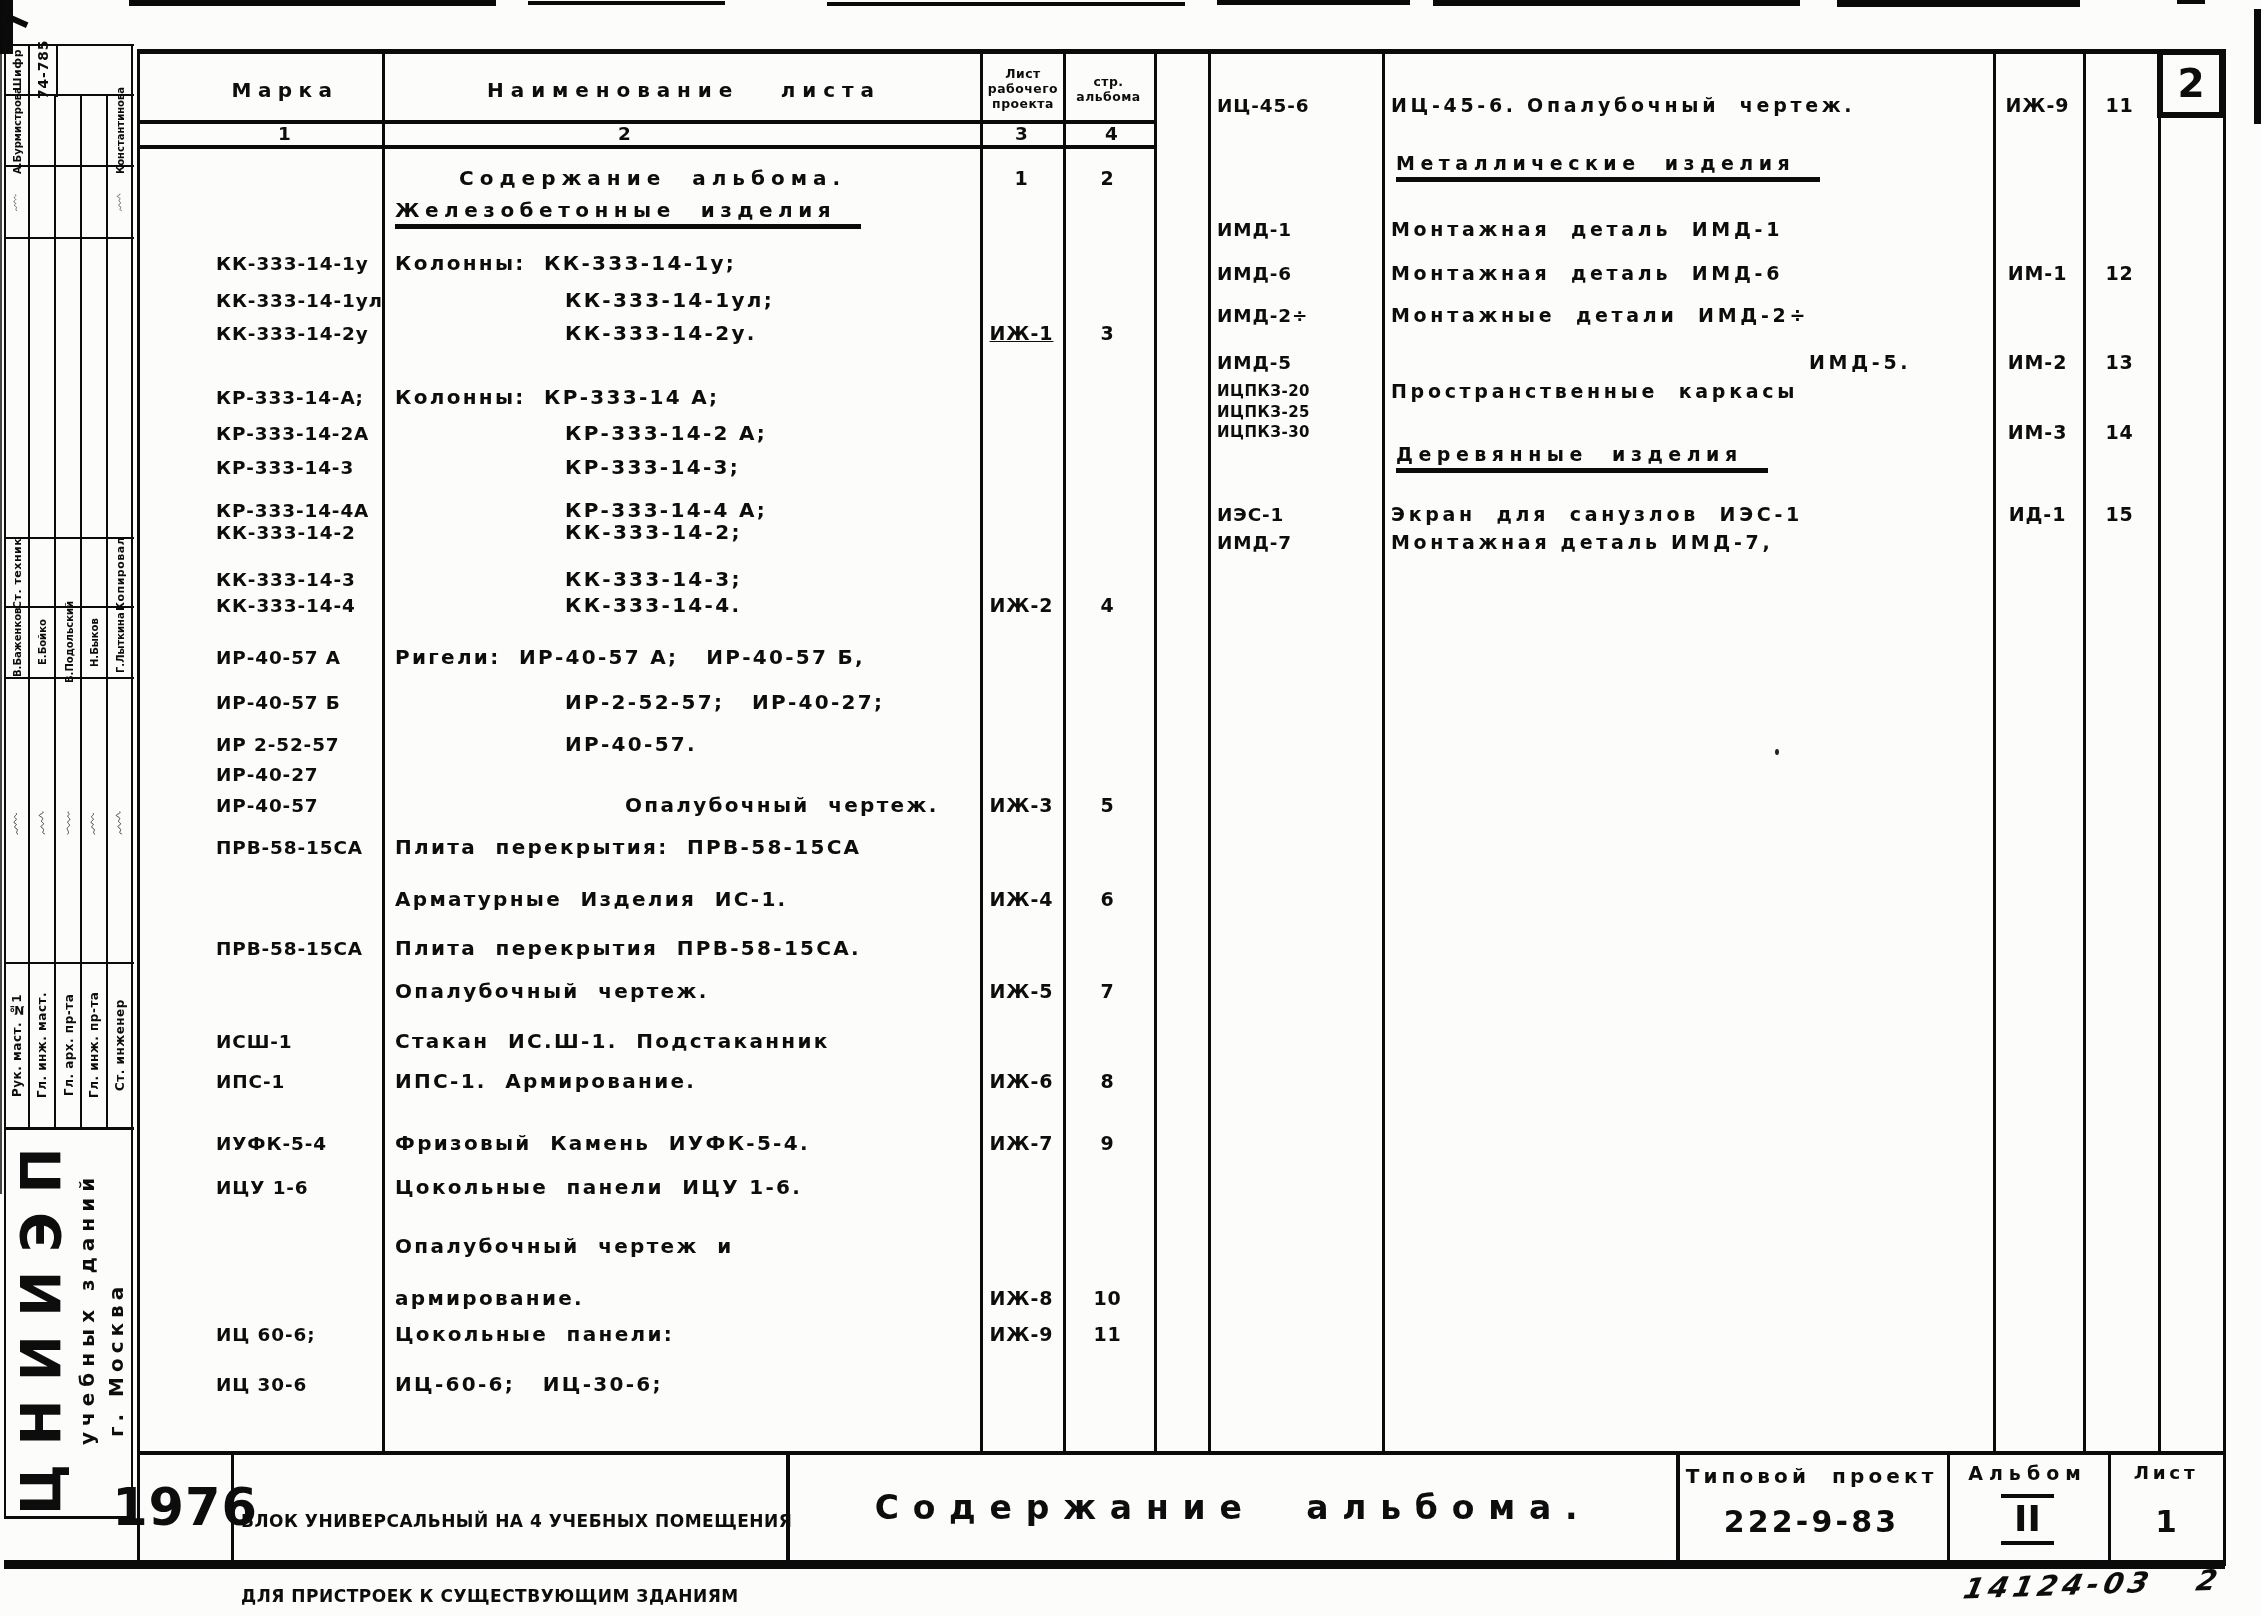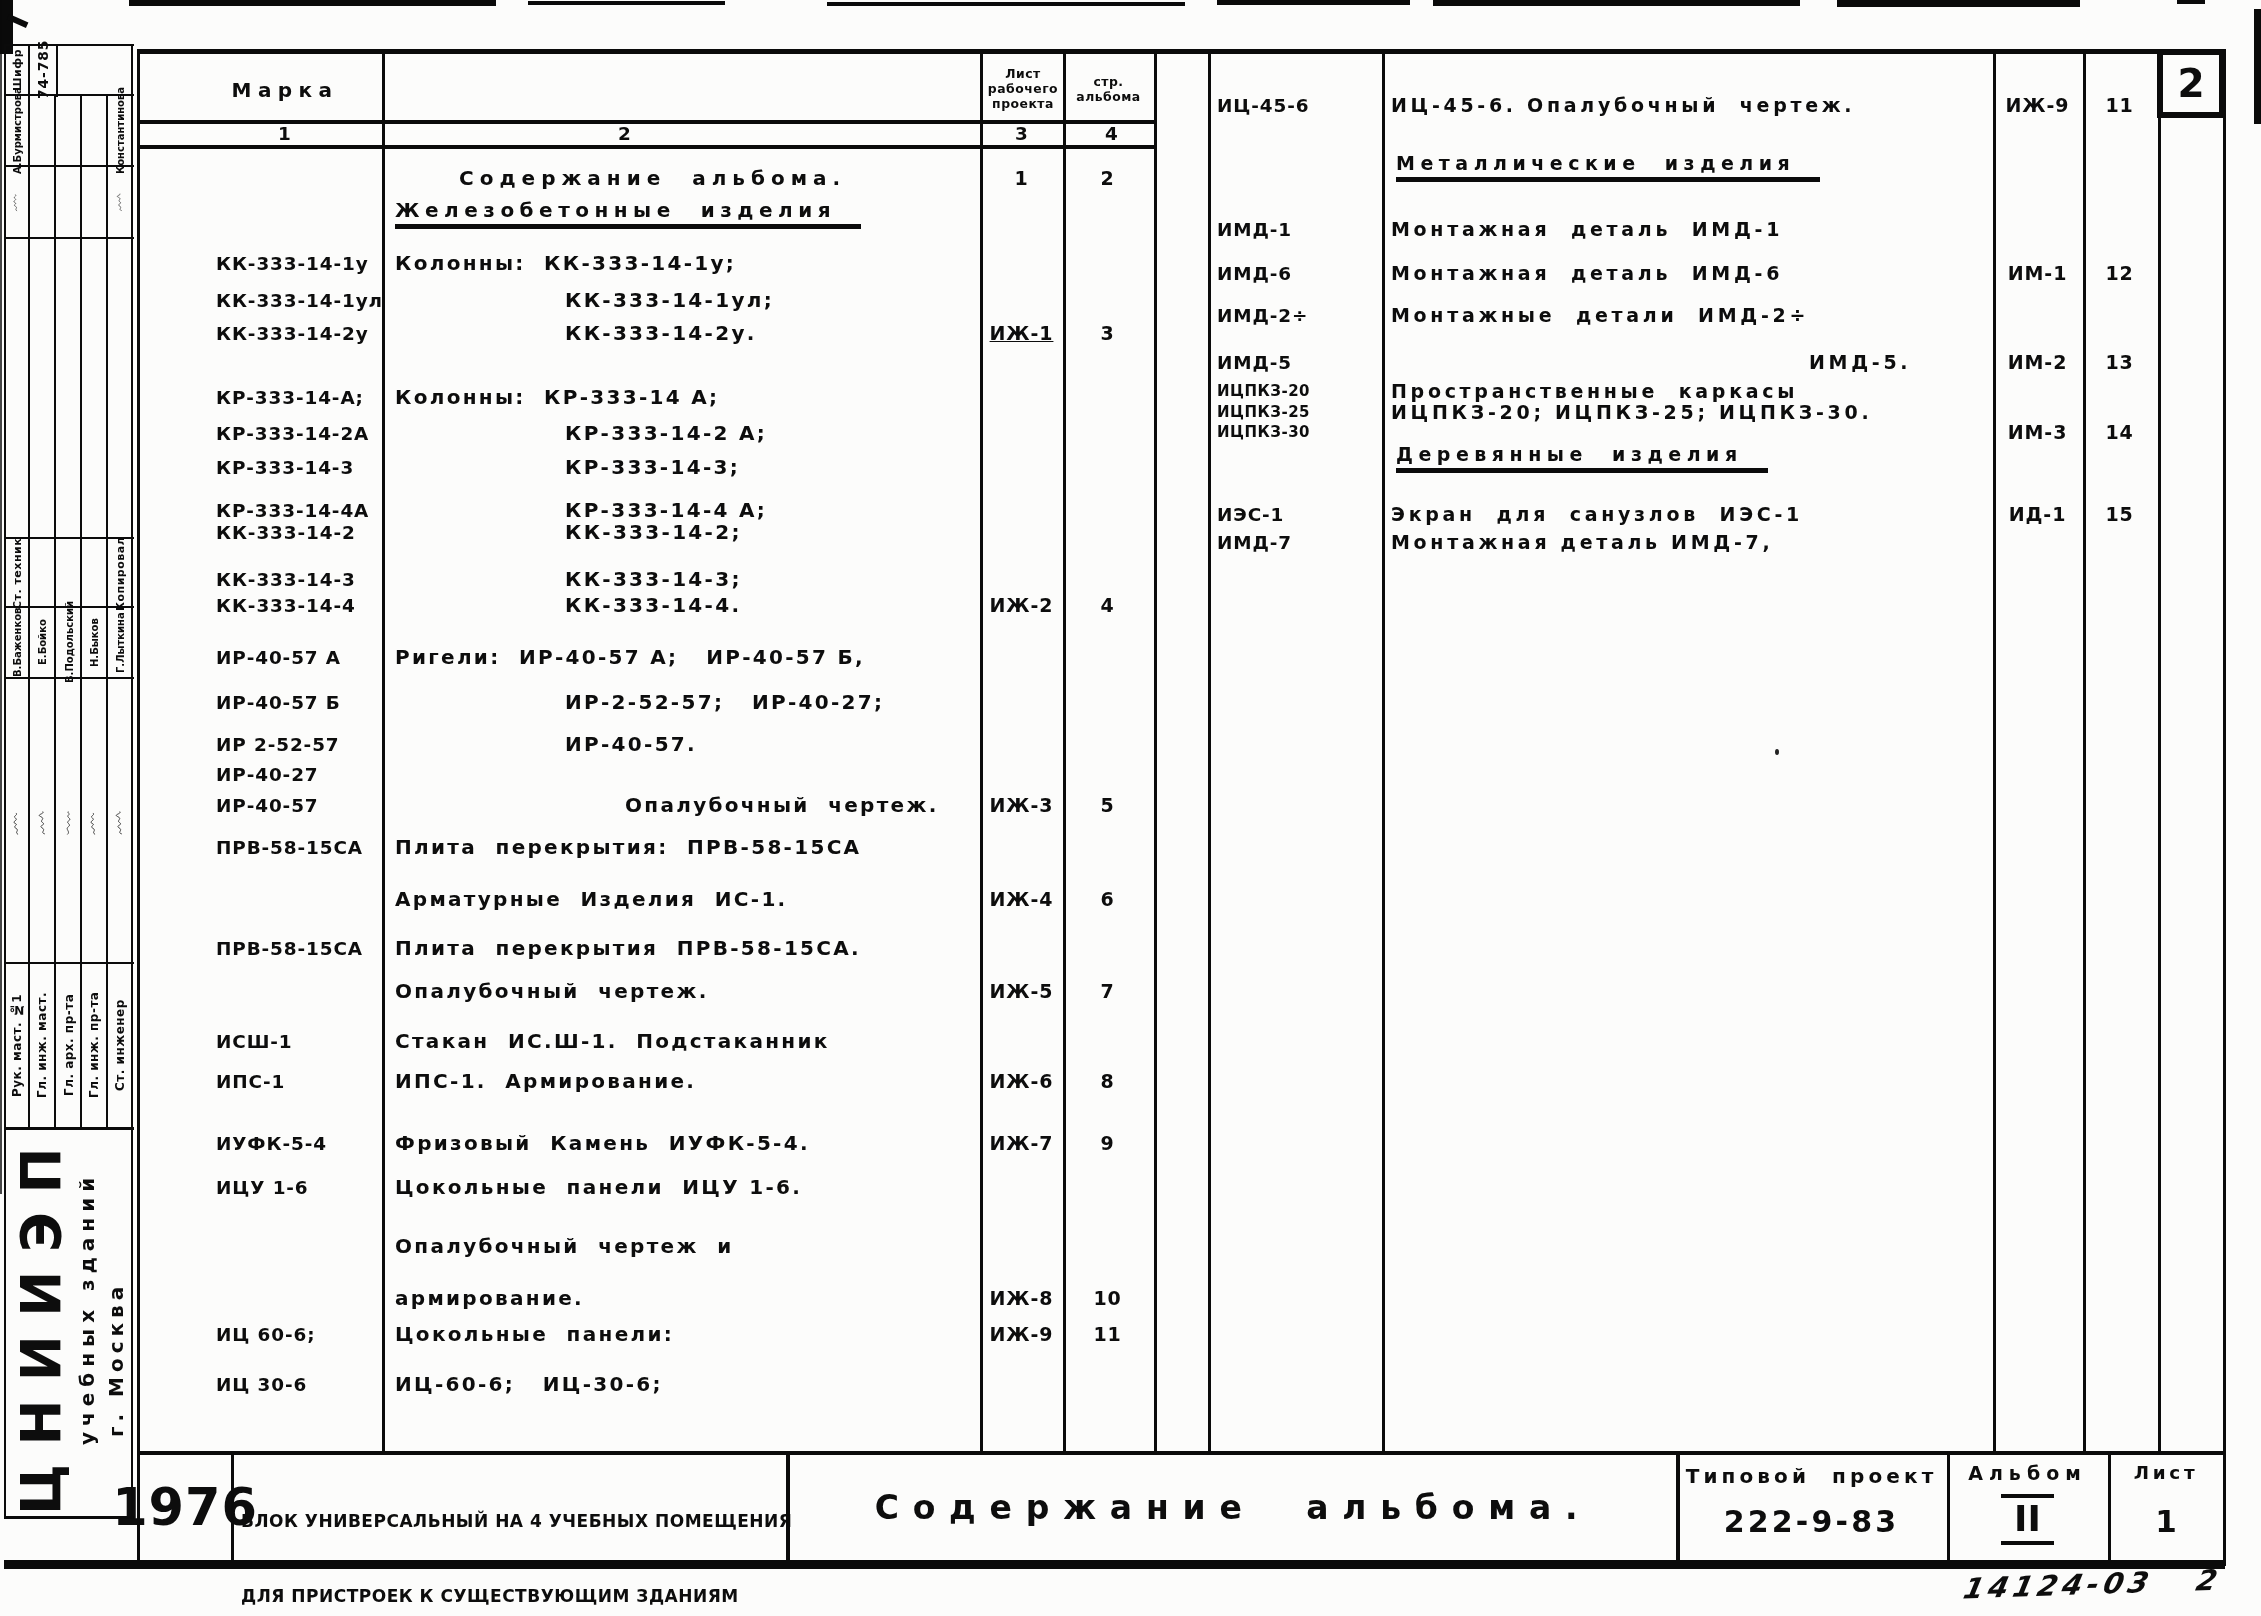--- a/index.html
+++ b/index.html
@@ -41,20 +41,21 @@
   <div class="art" style="left:7.3px;top:18.4px;width:21px;height:6.4px;transform:rotate(24deg);"></div>
   <div class="art" style="left:0;top:0;width:2.3px;height:1194px;opacity:.75;"></div>
   <div class="art" style="left:2254px;top:9.2px;width:7.3px;height:115px;"></div>
   <div class="dot" style="left:1775px;top:749px;width:4.1px;height:6px;"></div>
 
   <div class="box2" style="left:2157px;top:49px;width:68px;height:69px;">
     <span>2</span>
   </div>
 
   <div class="hcell" style="left:193px;top:64px;width:184px;height:51px;font-size:20px;letter-spacing:6.4px;">Марка</div>
+  <div class="hcell" style="left:404px;top:64px;width:560px;height:51px;font-size:20px;letter-spacing:6.9px;white-space:pre;">Наименование   листа</div>
   <div class="hcell" style="left:984px;top:56px;width:78px;height:64px;flex-direction:column;font-size:12.4px;line-height:15px;letter-spacing:0.5px;">
     <span>Лист</span>
     <span>рабочего</span>
     <span>проекта</span>
   </div>
   <div class="hcell" style="left:1066px;top:63px;width:85px;height:51px;flex-direction:column;font-size:12.4px;line-height:15px;letter-spacing:0.5px;">
     <span>стр.</span>
     <span>альбома</span>
   </div>
   <div class="hcell" style="left:257px;top:122px;width:55px;height:23px;font-size:18.4px;">1</div>
@@ -92,21 +93,21 @@
       <div class="row" style="top: 1283px;"><div class="nm" style="left: 395px;">армирование.</div><div class="cv" style="left: 978px;">ИЖ-8</div><div class="cv" style="left: 1064px;">10</div></div>
       <div class="row" style="top: 1319px;"><div class="mk" style="left: 216px;">ИЦ 60-6;</div><div class="nm" style="left: 395px;">Цокольные  панели:</div><div class="cv" style="left: 978px;">ИЖ-9</div><div class="cv" style="left: 1064px;">11</div></div>
       <div class="row" style="top: 1369px;"><div class="mk" style="left: 216px;">ИЦ 30-6</div><div class="nm" style="left: 395px;">ИЦ-60-6;   ИЦ-30-6;</div></div>
       <div class="row" style="top: 90px;"><div class="mk" style="left: 1217px;">ИЦ-45-6</div><div class="nm rt" style="left: 1391px;">ИЦ-45-6. Опалубочный  чертеж.</div><div class="cv" style="left: 1994px;">ИЖ-9</div><div class="cv" style="left: 2076px;">11</div></div>
       <div class="row" style="top: 150px;"><div class="nm hd rt" style="left: 1396px;">Металлические  изделия</div></div>
       <div class="row" style="top: 214px;"><div class="mk" style="left: 1217px;">ИМД-1</div><div class="nm rt" style="left: 1391px;">Монтажная  деталь  ИМД-1</div></div>
       <div class="row" style="top: 258px;"><div class="mk" style="left: 1217px;">ИМД-6</div><div class="nm rt" style="left: 1391px;">Монтажная  деталь  ИМД-6</div><div class="cv" style="left: 1994px;">ИМ-1</div><div class="cv" style="left: 2076px;">12</div></div>
       <div class="row" style="top: 300px;"><div class="mk" style="left: 1217px;">ИМД-2÷</div><div class="nm rt" style="left: 1391px;">Монтажные  детали  ИМД-2÷</div></div>
       <div class="row" style="top: 347px;"><div class="mk" style="left: 1217px;">ИМД-5</div><div class="nm rt" style="left: 1809px;">ИМД-5.</div><div class="cv" style="left: 1994px;">ИМ-2</div><div class="cv" style="left: 2076px;">13</div></div>
       <div class="row" style="top: 376px;"><div class="mk sm" style="left: 1217px;">ИЦПКЗ-20</div><div class="nm rt" style="left: 1391px;">Пространственные  каркасы</div></div>
-      <div class="row" style="top: 397px;"><div class="mk sm" style="left: 1217px;">ИЦПКЗ-25</div><div class="nm rt" style="left: 1391px;">ИЦПКЗ-20; ИЦПКЗ-25; ИЦПКЗ-30.</div></div>
+      <div class="row" style="top: 397px;"><div class="mk sm" style="left: 1217px;">ИЦПКЗ-25</div></div>
       <div class="row" style="top: 417px;"><div class="mk sm" style="left: 1217px;">ИЦПКЗ-30</div><div class="cv" style="left: 1994px;">ИМ-3</div><div class="cv" style="left: 2076px;">14</div></div>
       <div class="row" style="top: 441px;"><div class="nm hd rt" style="left: 1396px;">Деревянные  изделия</div></div>
       <div class="row" style="top: 499px;"><div class="mk" style="left: 1217px;">ИЭС-1</div><div class="nm rt" style="left: 1391px;">Экран  для  санузлов  ИЭС-1</div><div class="cv" style="left: 1994px;">ИД-1</div><div class="cv" style="left: 2076px;">15</div></div>
       <div class="row" style="top: 527px;"><div class="mk" style="left: 1217px;">ИМД-7</div><div class="nm rt" style="left: 1391px;">Монтажная деталь ИМД-7,</div></div>
     </div>
 
   <div id="sidebar">
       <div class="v" style="left: 3.7px; top: 44px; width: 26px; height: 51px; font-size: 11px; letter-spacing: 0.5px; padding-bottom: 0px;">Шифр</div>
       <div class="v" style="left: 29px; top: 44px; width: 28.5px; height: 51px; font-size: 13.8px; letter-spacing: 0.9px; padding-bottom: 0px;">74-785</div>
       <div class="v" style="left: 3.7px; top: 97px; width: 26px; height: 67px; font-size: 10px; letter-spacing: 0px; padding-bottom: 0px;">А.Бурмистрова</div>

